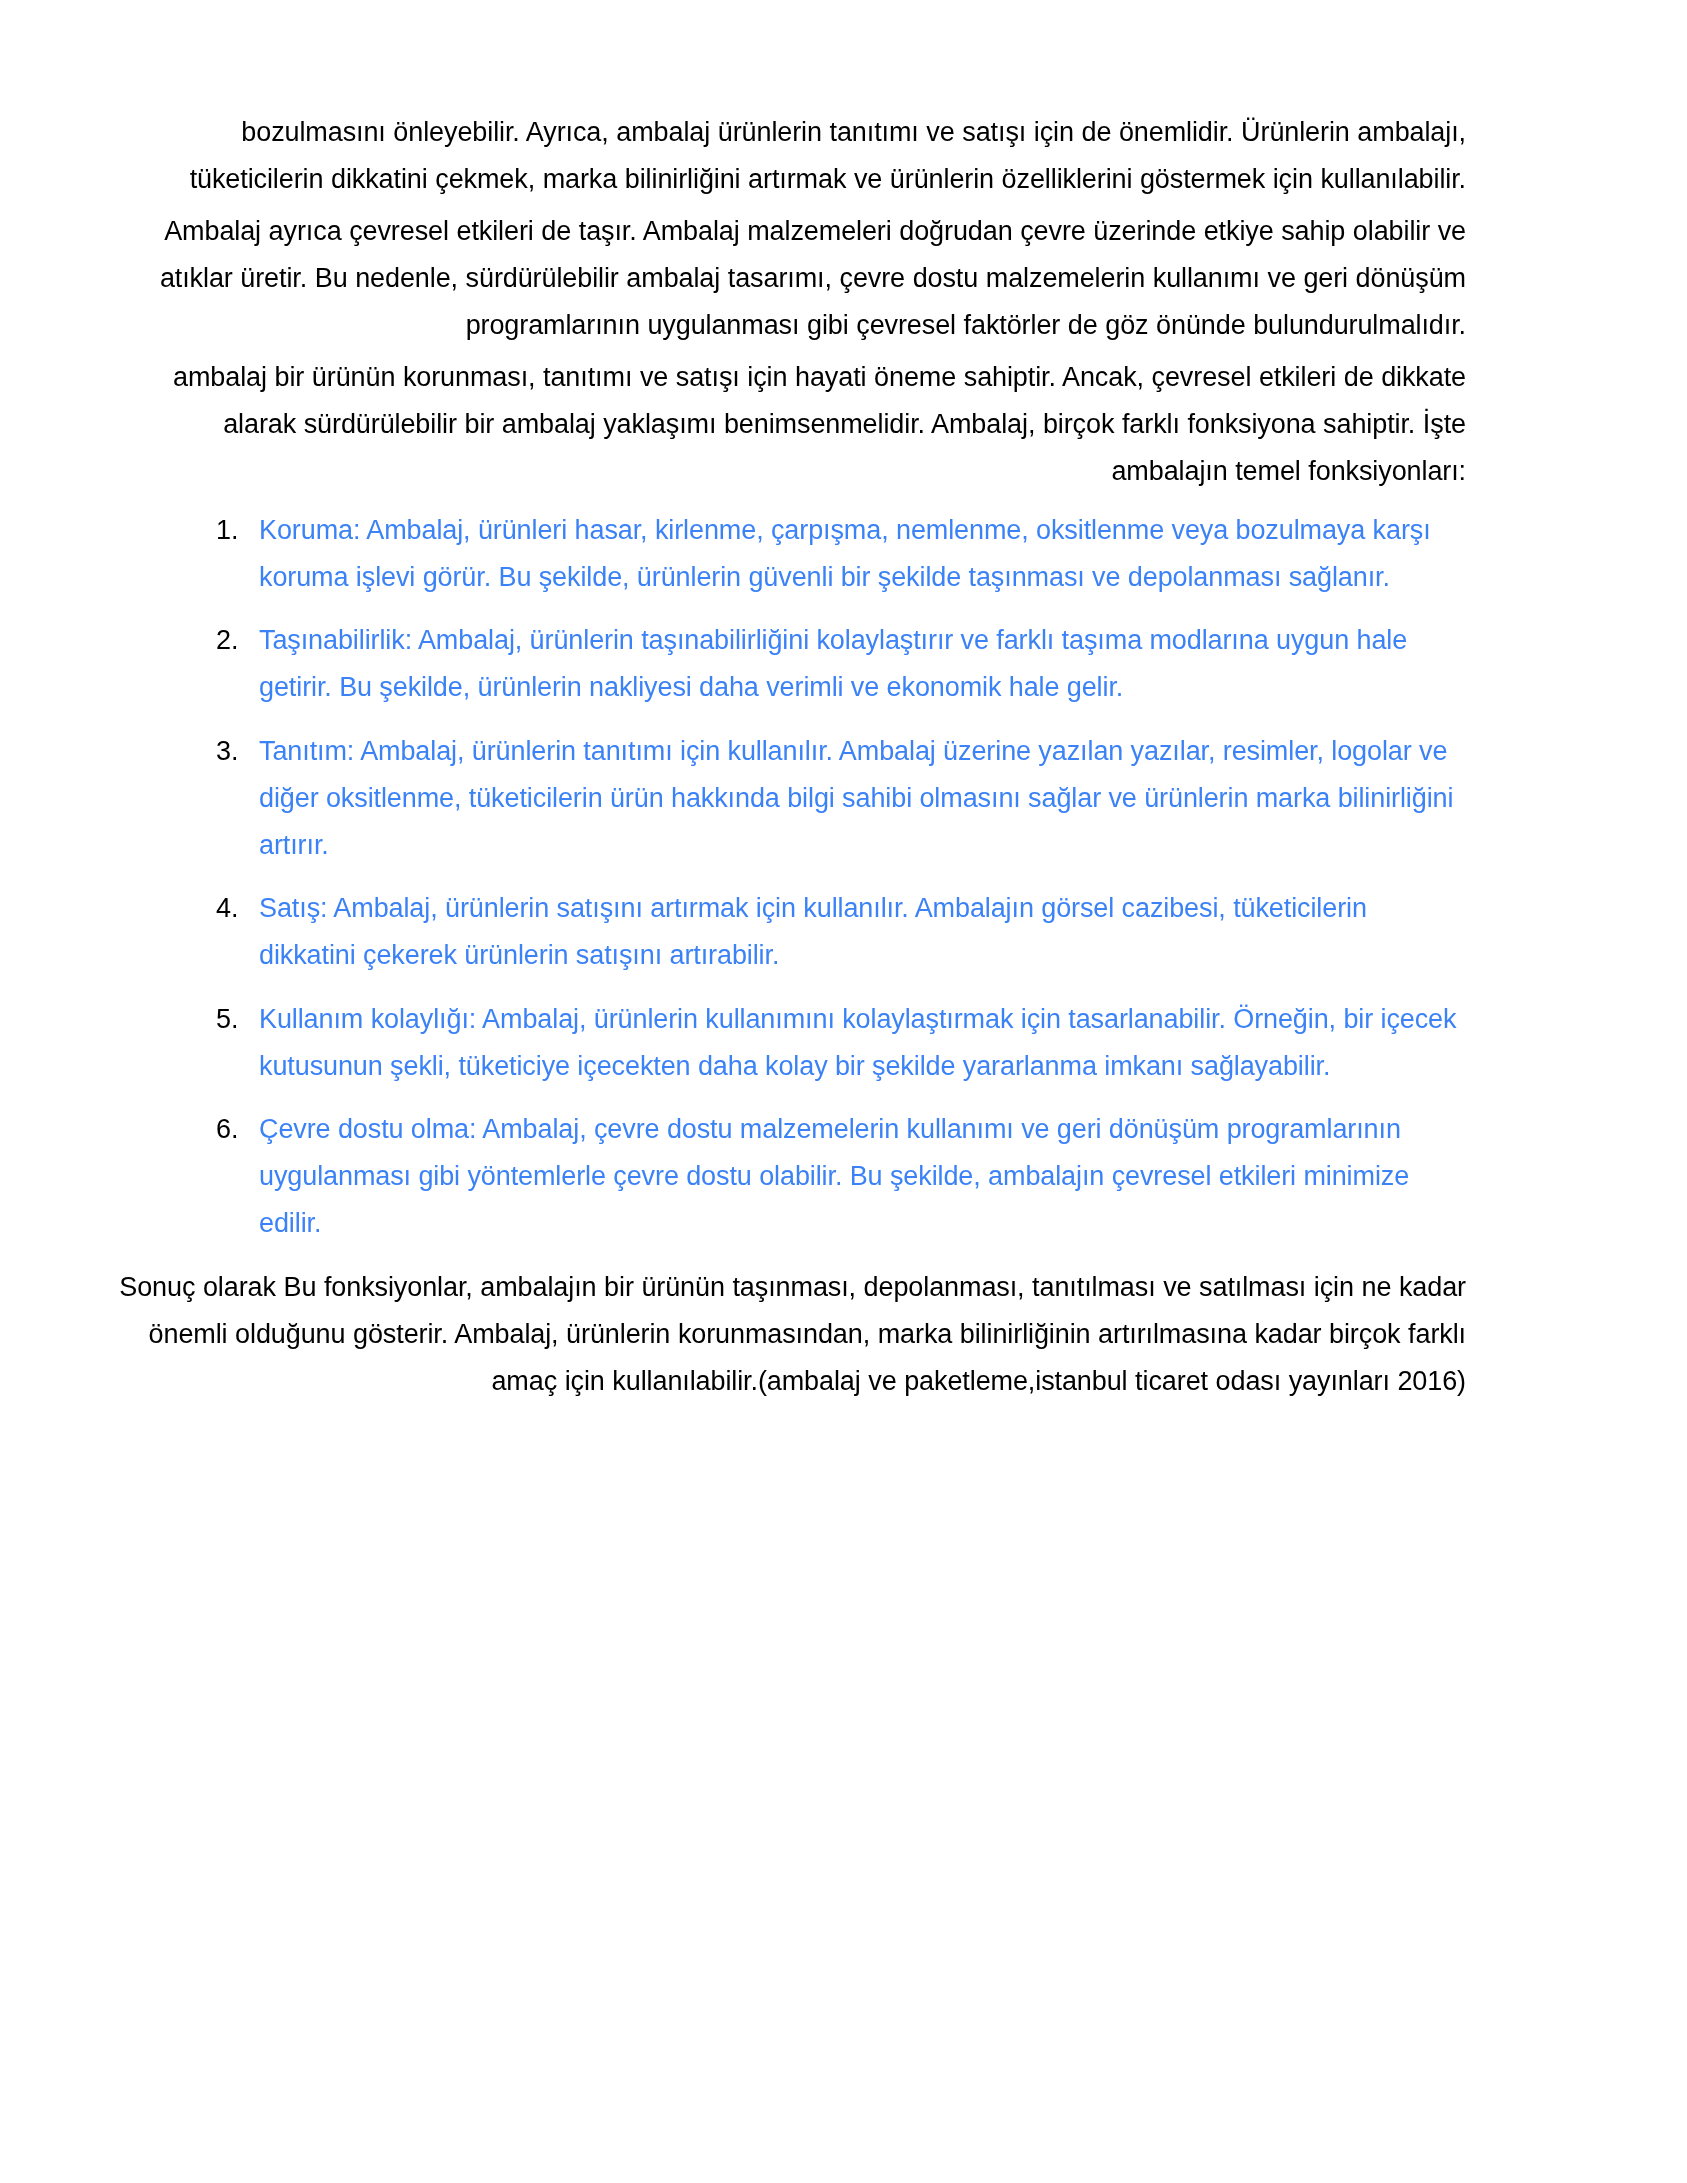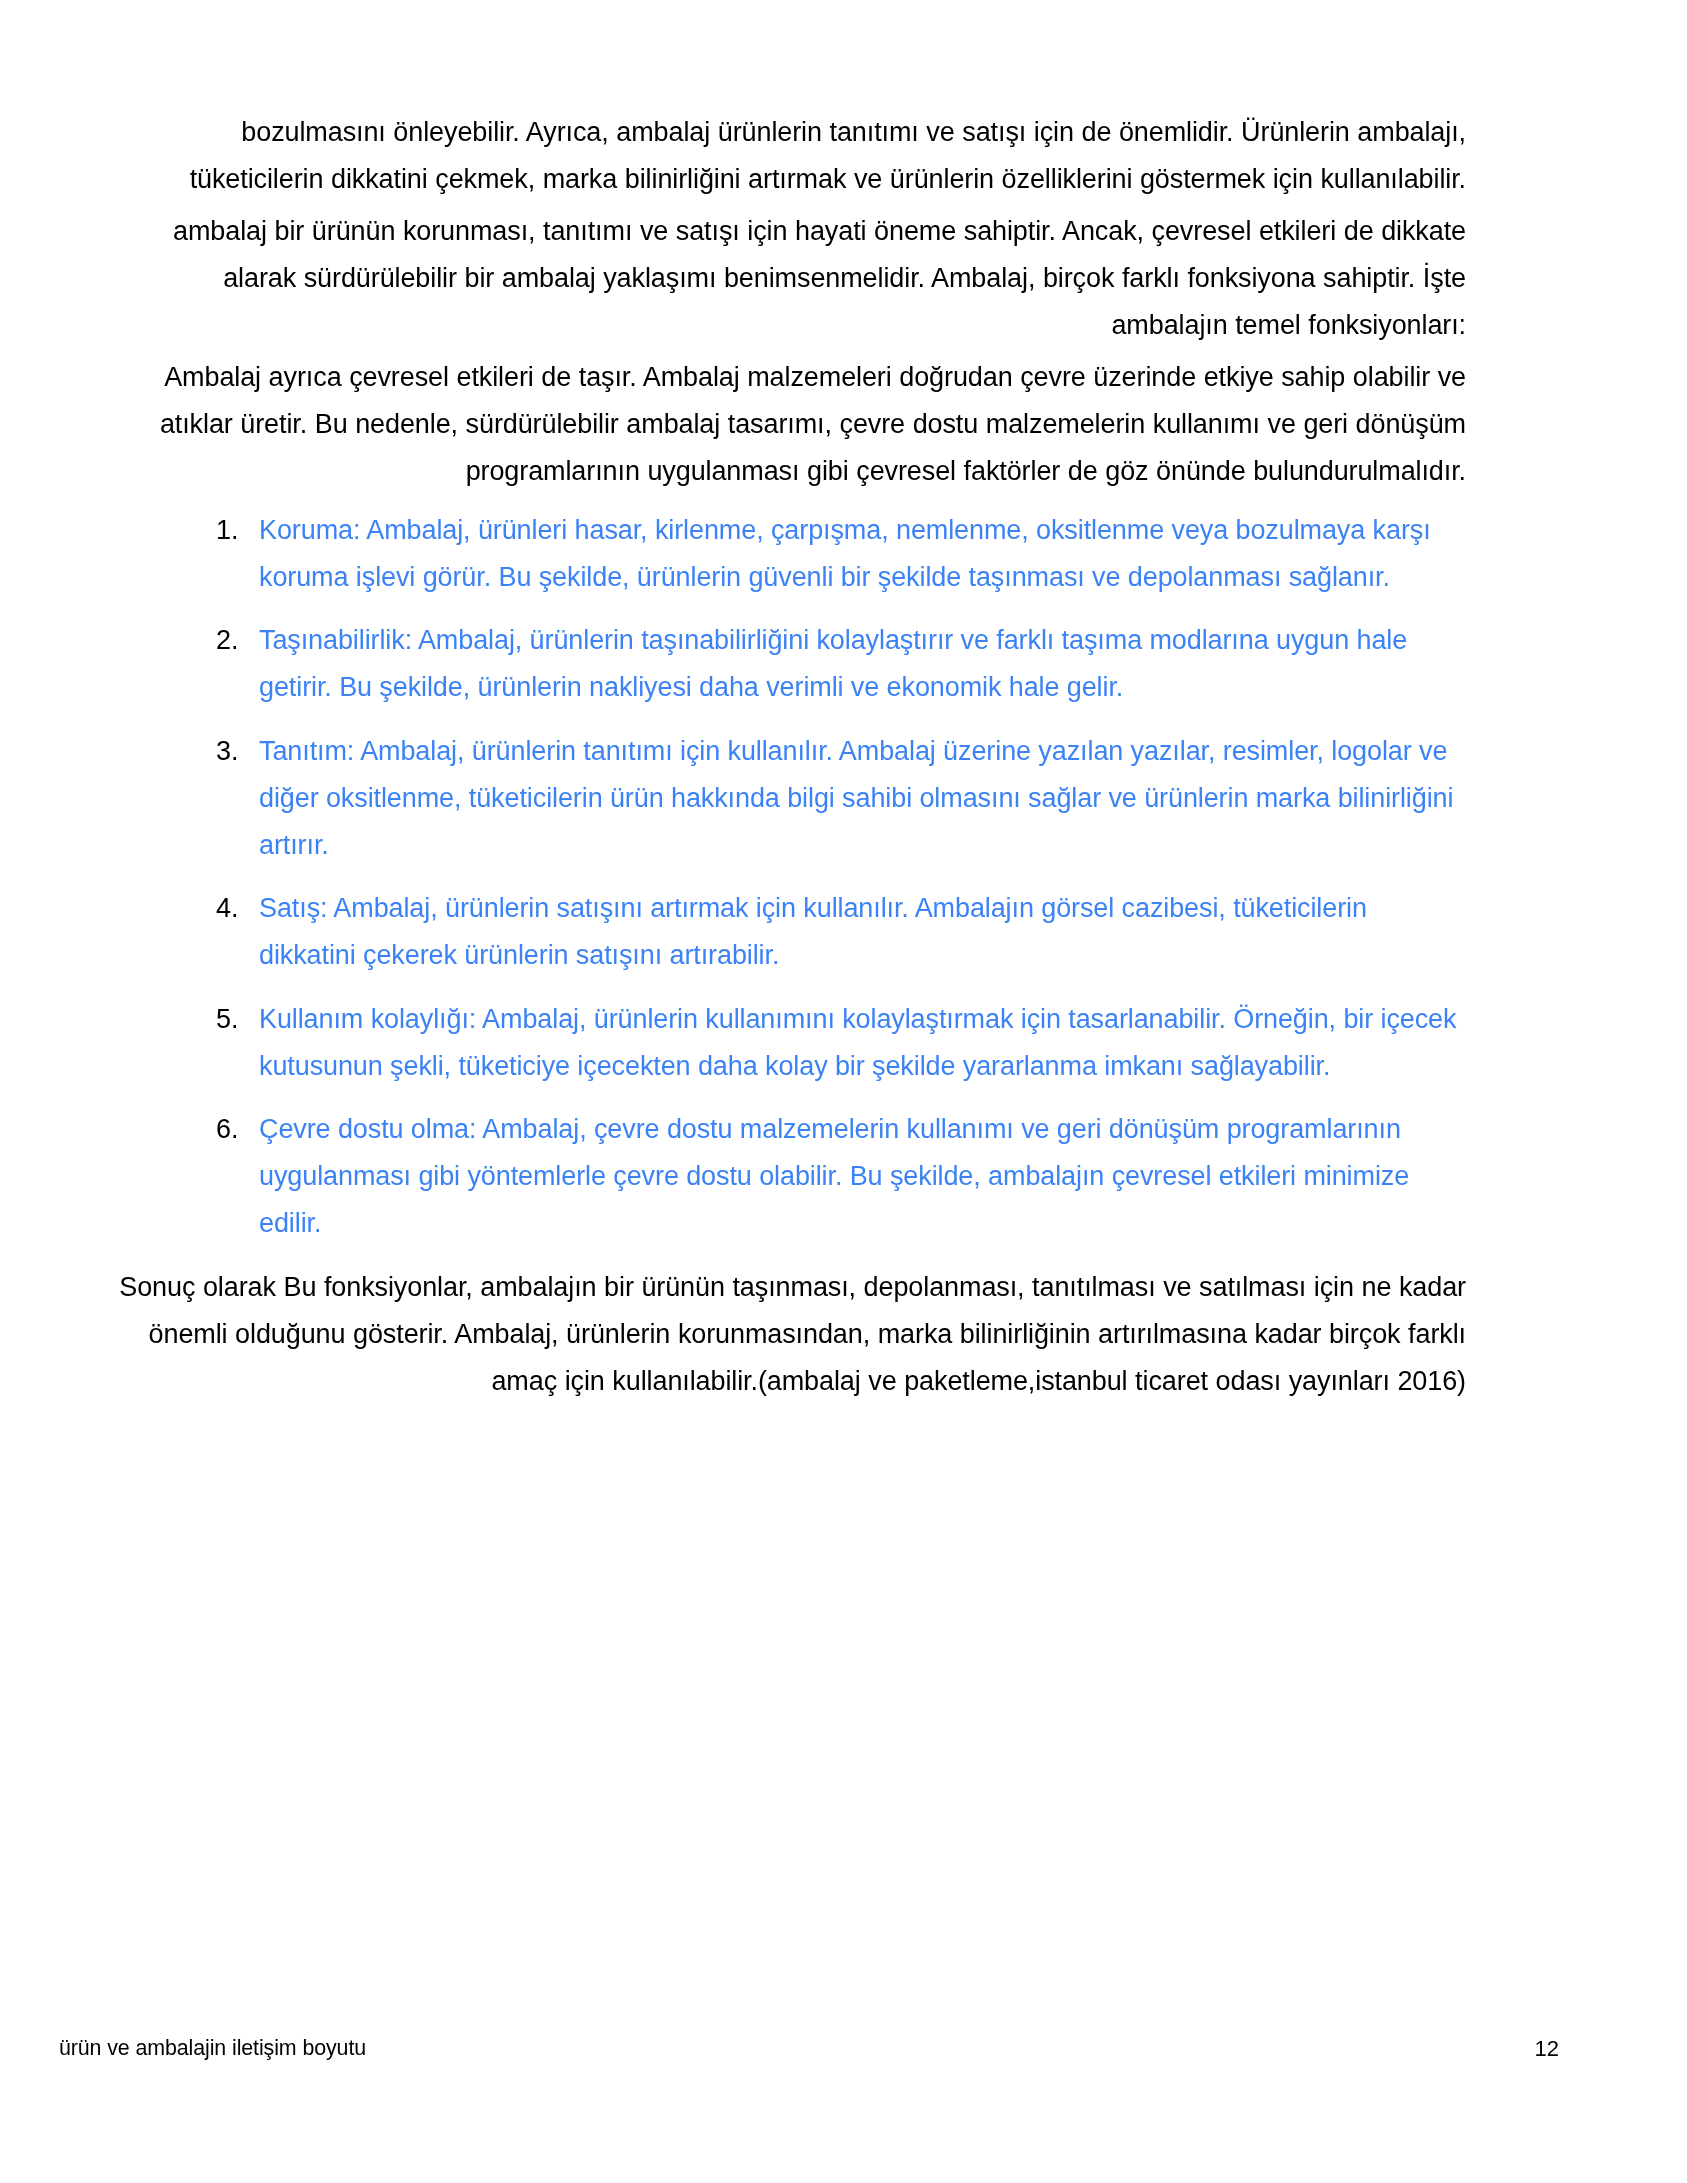--- a/index.html
+++ b/index.html
@@ -98,36 +98,32 @@
 </style>
 </head>
 <body>
 
 <div class="page">
 
   <div class="content">
 
     <p class="para">bozulmasını önleyebilir. Ayrıca, ambalaj ürünlerin tanıtımı ve satışı için de önemlidir. Ürünlerin ambalajı, tüketicilerin dikkatini çekmek, marka bilinirliğini artırmak ve ürünlerin özelliklerini göstermek için kullanılabilir.</p>
 
+    <p class="para">Ambalaj ayrıca çevresel etkileri de taşır. Ambalaj malzemeleri doğrudan çevre üzerinde etkiye sahip olabilir ve atıklar üretir. Bu nedenle, sürdürülebilir ambalaj tasarımı, çevre dostu malzemelerin kullanımı ve geri dönüşüm programlarının uygulanması gibi çevresel faktörler de göz önünde bulundurulmalıdır.</p>
+
     <p class="para">ambalaj bir ürünün korunması, tanıtımı ve satışı için hayati öneme sahiptir. Ancak, çevresel etkileri de dikkate alarak sürdürülebilir bir ambalaj yaklaşımı benimsenmelidir. Ambalaj, birçok farklı fonksiyona sahiptir. İşte ambalajın temel fonksiyonları:</p>
-
-    <p class="para">Ambalaj ayrıca çevresel etkileri de taşır. Ambalaj malzemeleri doğrudan çevre üzerinde etkiye sahip olabilir ve atıklar üretir. Bu nedenle, sürdürülebilir ambalaj tasarımı, çevre dostu malzemelerin kullanımı ve geri dönüşüm programlarının uygulanması gibi çevresel faktörler de göz önünde bulundurulmalıdır.</p>
 
     <ol class="func-list">
       <li>Koruma: Ambalaj, ürünleri hasar, kirlenme, çarpışma, nemlenme, oksitlenme veya bozulmaya karşı koruma işlevi görür. Bu şekilde, ürünlerin güvenli bir şekilde taşınması ve depolanması sağlanır.</li>
       <li>Taşınabilirlik: Ambalaj, ürünlerin taşınabilirliğini kolaylaştırır ve farklı taşıma modlarına uygun hale getirir. Bu şekilde, ürünlerin nakliyesi daha verimli ve ekonomik hale gelir.</li>
       <li>Tanıtım: Ambalaj, ürünlerin tanıtımı için kullanılır. Ambalaj üzerine yazılan yazılar, resimler, logolar ve diğer oksitlenme, tüketicilerin ürün hakkında bilgi sahibi olmasını sağlar ve ürünlerin marka bilinirliğini artırır.</li>
       <li>Satış: Ambalaj, ürünlerin satışını artırmak için kullanılır. Ambalajın görsel cazibesi, tüketicilerin dikkatini çekerek ürünlerin satışını artırabilir.</li>
       <li>Kullanım kolaylığı: Ambalaj, ürünlerin kullanımını kolaylaştırmak için tasarlanabilir. Örneğin, bir içecek kutusunun şekli, tüketiciye içecekten daha kolay bir şekilde yararlanma imkanı sağlayabilir.</li>
       <li>Çevre dostu olma: Ambalaj, çevre dostu malzemelerin kullanımı ve geri dönüşüm programlarının uygulanması gibi yöntemlerle çevre dostu olabilir. Bu şekilde, ambalajın çevresel etkileri minimize edilir.</li>
     </ol>
 
     <p class="para">Sonuç olarak Bu fonksiyonlar, ambalajın bir ürünün taşınması, depolanması, tanıtılması ve satılması için ne kadar önemli olduğunu gösterir. Ambalaj, ürünlerin korunmasından, marka bilinirliğinin artırılmasına kadar birçok farklı amaç için kullanılabilir.(ambalaj ve paketleme,istanbul ticaret odası yayınları 2016)</p>
 
   </div>
 
-  <div class="footer">
-    <div class="footer-left">ürün ve ambalajin iletişim boyutu</div>
-    <div class="footer-right">12</div>
-  </div>
 
 </div>
 
 
 </body></html>

